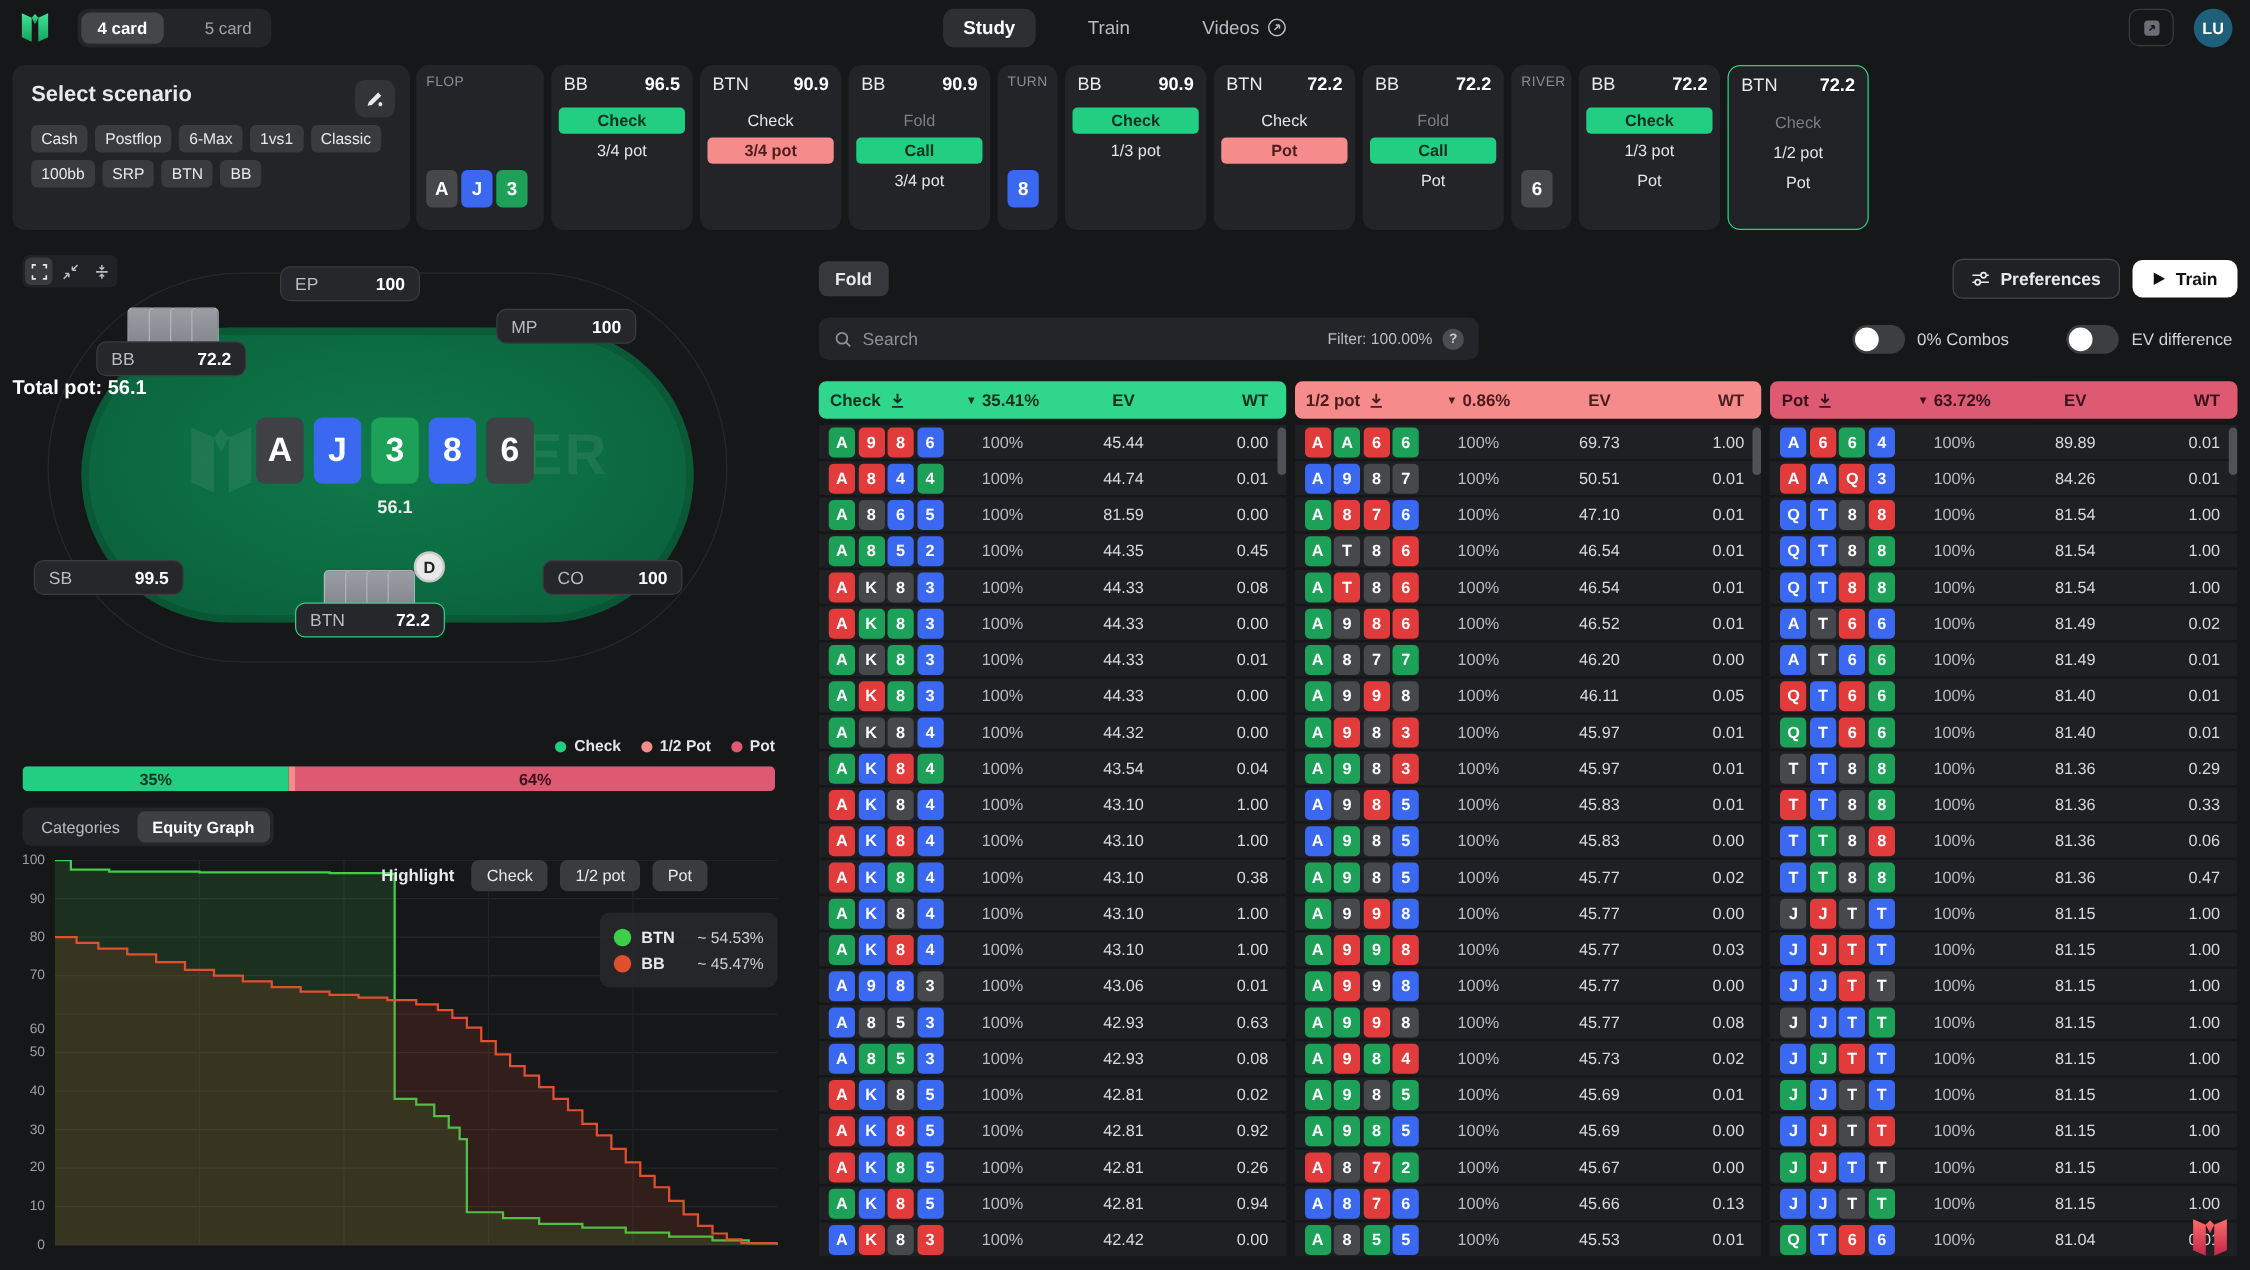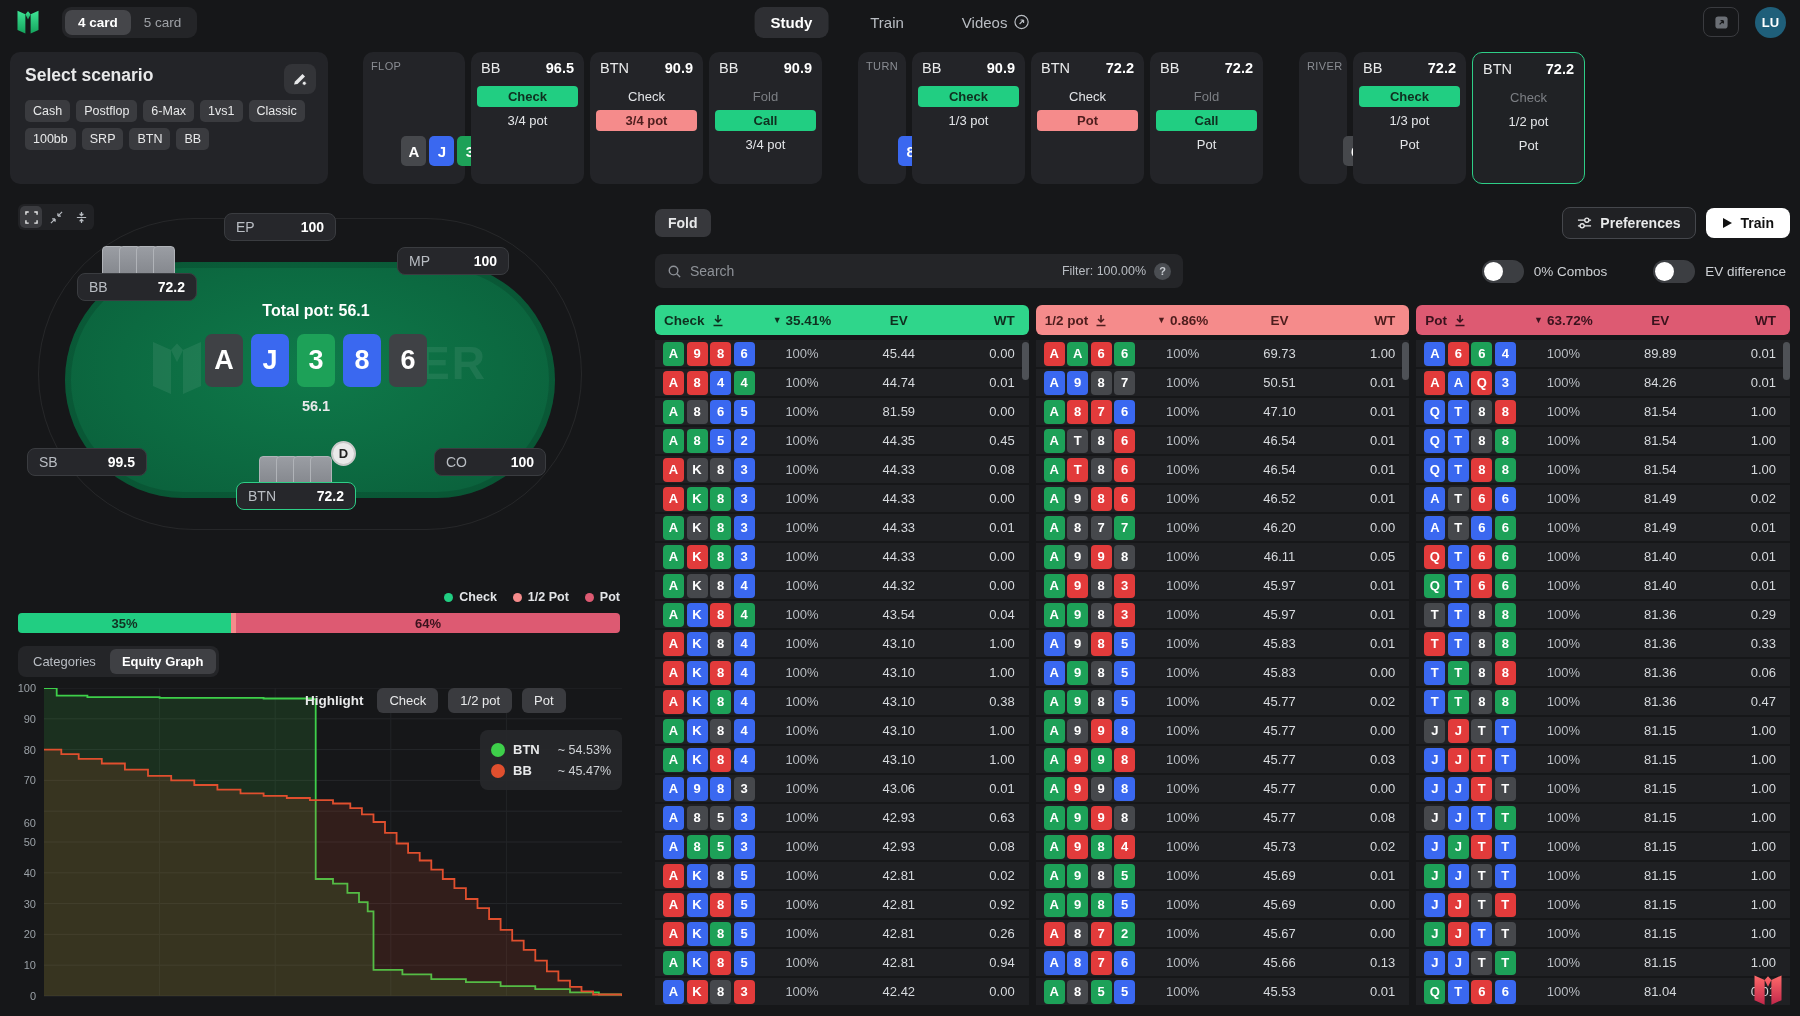--- a/index.html
+++ b/index.html
@@ -2,39 +2,39 @@
 <html><head>
 <meta charset="utf-8">
 <style>
   * { margin:0; padding:0; box-sizing:border-box; }
   html,body { width:1800px; height:1016px; overflow:hidden; background:#161719;
     font-family:"Liberation Sans", sans-serif; color:#e8e9ea; }
 
   
   .topbar { position:absolute; top:0; left:0; right:0; height:44px; display:flex; align-items:center; padding:0 14px; }
   .logo { width:28px; height:28px; margin-right:20px; }
-  .pilltabs { display:flex; background:#242528; border-radius:9px; padding:3px; gap:0; }
+  .pilltabs { display:flex; background:#242528; border-radius:9px; padding:3px; gap:20px; }
   .pilltabs .pt { padding:5px 13px; border-radius:7px; font-size:13.5px; color:#9fa2a7; cursor:pointer; }
   .pilltabs .pt.on { background:#45464a; color:#fff; font-weight:bold; }
   .nav { position:absolute; left:50%; transform:translateX(-50%); display:flex; align-items:center; gap:26px; }
   .nav .ni { font-size:15px; color:#b9bdc3; display:flex; align-items:center; gap:6px; cursor:pointer; padding:7px 16px; border-radius:9px; }
   .nav .ni.on { background:#2e2f33; color:#fff; font-weight:bold; }
   .tb-right { margin-left:auto; display:flex; align-items:center; gap:16px; }
   .iconbtn { width:36px; height:30px; border:1px solid #3a3b3f; border-radius:8px; display:flex; align-items:center; justify-content:center; cursor:pointer; }
   .avatar { width:31px; height:31px; border-radius:50%; background:#1f5f7a; color:#fff; font-weight:bold; font-size:13px; display:flex; align-items:center; justify-content:center; cursor:pointer; }
 
   
   .scenario { position:absolute; top:52px; left:10px; width:318px; height:132px; background:#232428; border-radius:10px; padding:13px 15px; }
   .scenario h1 { font-size:17.5px; font-weight:bold; }
   .editbtn { position:absolute; top:12px; right:12px; width:32px; height:30px; background:#333438; border-radius:8px; display:flex; align-items:center; justify-content:center; cursor:pointer; }
   .tags { margin-top:14px; display:flex; flex-wrap:wrap; gap:6px; }
   .tag { background:#3a3b3f; border-radius:5px; padding:4px 8px; font-size:12.5px; color:#e8e9ea; }
 
   .timeline { position:absolute; top:52px; left:333px; right:0; height:132px; display:flex; gap:6px; }
-  .street { background:#232428; border-radius:10px; padding:8px; display:flex; flex-direction:row;margin-left:30px; }
+  .street { background:#232428; border-radius:10px; padding:8px; display:flex; flex-direction:column; }
   .street .slabel { font-size:11px; color:#8a8d93; letter-spacing:.4px; }
   .street .scards { margin-top:auto; margin-bottom:10px; display:flex; gap:3px; }
   .mcard { width:25px; height:30px; border-radius:5px; color:#fff; font-weight:bold; font-size:15px; display:flex; align-items:center; justify-content:center; }
   .node { width:113px; background:#232428; border-radius:10px; padding:8px 6px; }
   .node.active { border:1.5px solid #2ece87; background:#202225; }
   .node .nhdr { display:flex; justify-content:space-between; padding:0 4px 7px; font-size:14.5px; }
   .node .npos { color:#e8e9ea; }
   .node .nstack { color:#fff; font-weight:bold; }
   .arow { height:21px; border-radius:4px; margin-top:3px; display:flex; align-items:center; justify-content:center; font-size:13px; color:#e3e5e8; cursor:pointer; }
   .arow.dim { color:#7c7f84; }
@@ -46,21 +46,21 @@
   .tablewrap { position:absolute; top:0; left:0; right:0; height:392px; }
   .ttools { position:absolute; top:8px; left:8px; display:flex; gap:3px; background:#242528cc; border-radius:6px; padding:2px; z-index:5; }
   .ttool { width:22px; height:22px; border-radius:5px; display:flex; align-items:center; justify-content:center; cursor:pointer; color:#cfd2d6; }
   .ttool.on { background:#3a3b3f; }
   .ring { position:absolute; left:28px; top:22px; width:544px; height:312px; border-radius:160px; border:1.5px solid rgba(255,255,255,.07); }
   .felt { position:absolute; left:55px; top:66px; width:490px; height:236px; border-radius:125px;
           background:radial-gradient(ellipse at 50% 45%, #0f7a4a 0%, #0c6a41 55%, #0a5c39 100%);
           box-shadow: inset 0 0 0 6px rgba(0,0,0,.12); }
   .watermark { position:absolute; top:140px; width:100%; display:flex; justify-content:center; gap:210px; opacity:.07; pointer-events:none; }
   .watermark .wmtxt { font-size:46px; font-weight:bold; color:#fff; letter-spacing:2px; }
-  .totalpot { position:absolute; top:106px; width:100%; text-align:center; font-size:16px; font-weight:bold; color:#fff; }
+  .totalpot { position:absolute; top:106px; width:100%; text-align:left; font-size:16px; font-weight:bold; color:#fff; }
   .board { position:absolute; top:138px; width:100%; display:flex; justify-content:center; gap:8px; }
   .bcard { width:38px; height:53px; border-radius:7px; color:#fff; font-weight:bold; font-size:27px; display:flex; align-items:center; justify-content:center; }
   .betamt { position:absolute; top:202px; width:100%; text-align:center; font-size:14.5px; font-weight:bold; color:#e8e9ea; }
   .seat { position:absolute; width:112px; height:28px; background:#26272b; border:1px solid #3a3c40; border-radius:8px;
           display:flex; align-items:center; justify-content:space-between; padding:0 11px; font-size:14px; z-index:3; }
   .seat .sp { color:#b9bdc3; } .seat .ss { color:#fff; font-weight:bold; }
   .seat.hot { border:1.6px solid #2ece87; }
   .backs { position:absolute; display:flex; z-index:2; }
   .back { width:22px; height:38px; border-radius:4px; background:linear-gradient(#9a9da3,#7e8187); border:1px solid #b0b3b8; margin-right:-5px; }
   .dchip { position:absolute; width:25px; height:25px; border-radius:50%; background:#e9e9e9; color:#222; font-weight:bold; font-size:13px;

